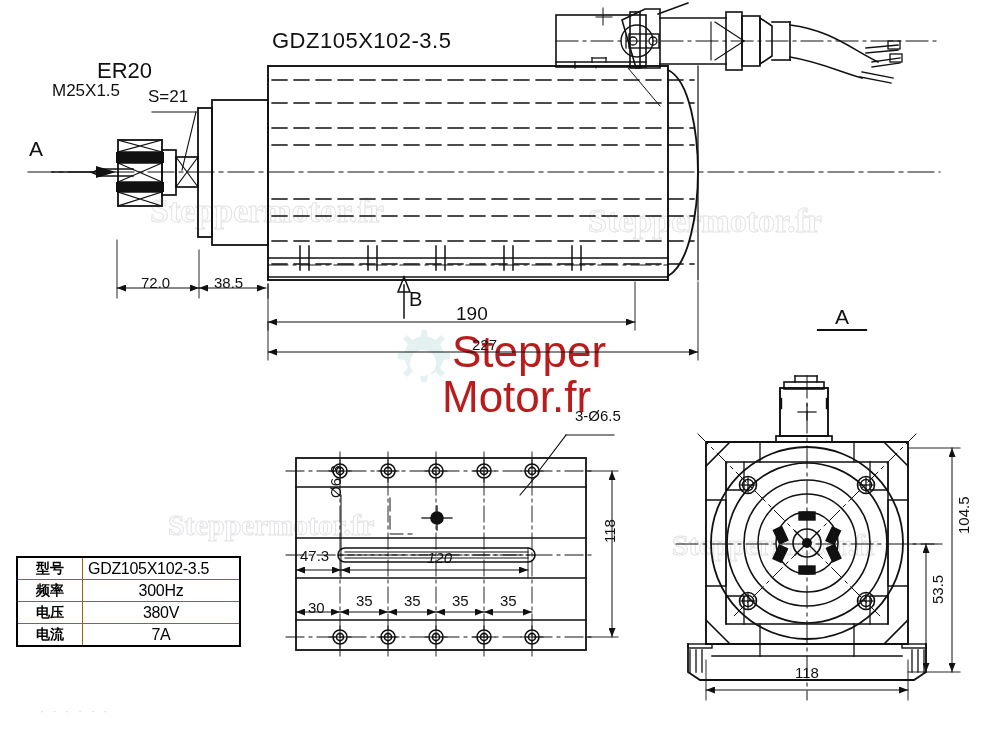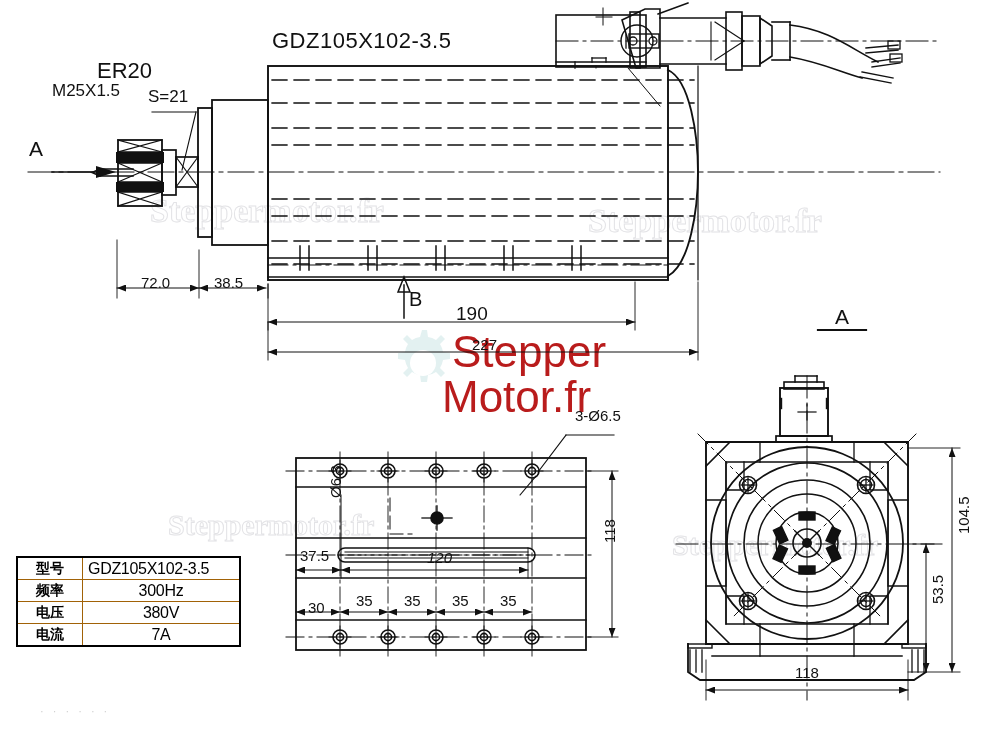--- a/index.html
+++ b/index.html
@@ -370,21 +370,21 @@
 
   <div class="lbl" style="left:141px;top:275px;font-size:15px;">72.0</div>
   <div class="lbl" style="left:214px;top:275px;font-size:15px;">38.5</div>
   <div class="lbl" style="left:444px;top:304px;font-size:19px;margin-left:12px;">190</div>
   <div class="lbl" style="left:472px;top:337px;font-size:15px;">227</div>
 
   <div class="lbl" style="left:575px;top:408px;font-size:15px;">3-Ø6.5</div>
   <div class="lbl" style="left:328px;top:498px;font-size:15px;transform:rotate(-90deg);
               transform-origin:left top;">Ø6.3</div>
 
-  <div class="lbl" style="left:300px;top:548px;font-size:15px;">37.5</div>
+  <div class="lbl" style="left:300px;top:548px;font-size:15px;">47.3</div>
   <div class="lbl" style="left:427px;top:550px;font-size:15px;font-style:italic;">120</div>
   <div class="lbl" style="left:602px;top:543px;font-size:15px;transform:rotate(-90deg);
               transform-origin:left top;">118</div>
   <div class="lbl" style="left:308px;top:593px;font-size:15px;margin-top:7px;">30</div>
   <div class="lbl" style="left:356px;top:593px;font-size:15px;">35</div>
   <div class="lbl" style="left:404px;top:593px;font-size:15px;">35</div>
   <div class="lbl" style="left:452px;top:593px;font-size:15px;">35</div>
   <div class="lbl" style="left:500px;top:593px;font-size:15px;">35</div>
 
   <div class="lbl" style="left:795px;top:665px;font-size:15px;">118</div>

